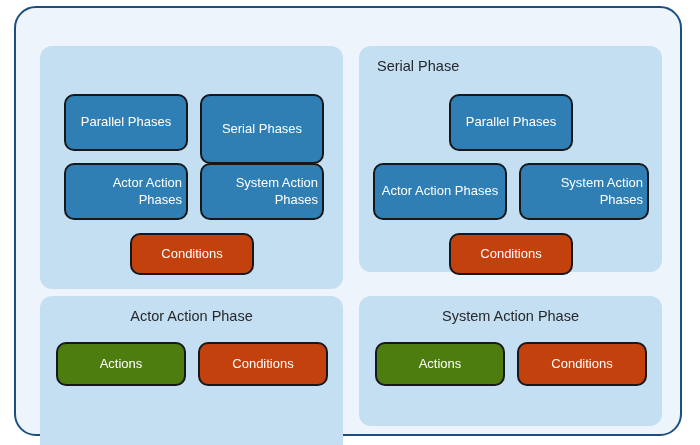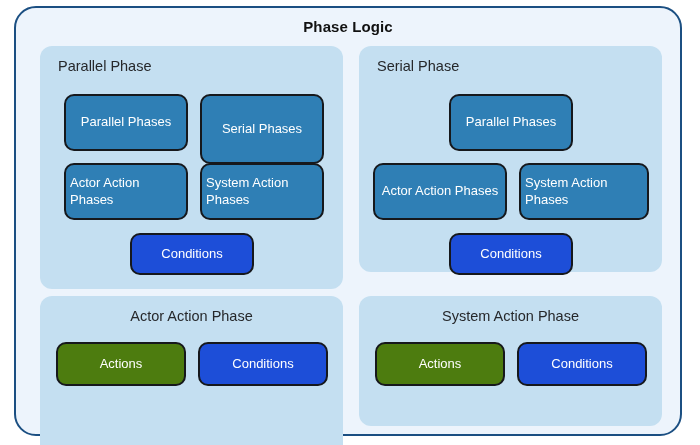--- a/index.html
+++ b/index.html
@@ -61,30 +61,30 @@
   #panel-actor-action-phase  { left: 24px;  top: 288px; width: 303px; height: 164px; }
   #panel-system-action-phase { left: 343px; top: 288px; width: 303px; height: 130px; padding-left: 35px; }
 
   
   .node {
     position: absolute;
     box-sizing: border-box;
     display: flex;
     align-items: center;
     justify-content: center;
-    text-align: left;
+    text-align: right;
     border: 2.5px solid #16181c;
     border-radius: 10px;
     color: #ffffff;
     font-size: 13px;
     line-height: 1.25;
     padding: 2px 4px;
   }
   .node.blue   { background: #2f7fb5; }
-  .node.navy   { background: #1d4ed8; }
+  .node.navy   { background: #c2410c; }
   .node.steel  { background: #4d7c0f; }
 
   
   #pp-parallel-phases   { left: 24px;  top: 48px;  width: 124px; height: 57px; }
   #pp-serial-phases     { left: 160px; top: 48px;  width: 124px; height: 70px; }
   #pp-actor-action      { left: 24px;  top: 117px; width: 124px; height: 57px; }
   #pp-system-action     { left: 160px; top: 117px; width: 124px; height: 57px; }
   #pp-conditions        { left: 90px;  top: 187px; width: 124px; height: 42px; }
 
   
@@ -99,24 +99,22 @@
 
   
   #sap-actions     { left: 16px;  top: 46px; width: 130px; height: 44px; }
   #sap-conditions  { left: 158px; top: 46px; width: 130px; height: 44px; }
 </style>
 </head>
 <body>
 
 <div id="phase-logic-container">
 
-  <div id="diagram-title">Phase Logic</div>
 
   <div class="panel" id="panel-parallel-phase">
-    <div class="panel-title left-align">Parallel Phase</div>
 
     <div class="node blue" id="pp-parallel-phases">Parallel Phases</div>
     <div class="node blue" id="pp-serial-phases">Serial Phases</div>
     <div class="node blue" id="pp-actor-action">Actor Action Phases</div>
     <div class="node blue" id="pp-system-action">System Action Phases</div>
     <div class="node navy" id="pp-conditions">Conditions</div>
   </div>
 
   <div class="panel" id="panel-serial-phase">
     <div class="panel-title left-align">Serial Phase</div>

